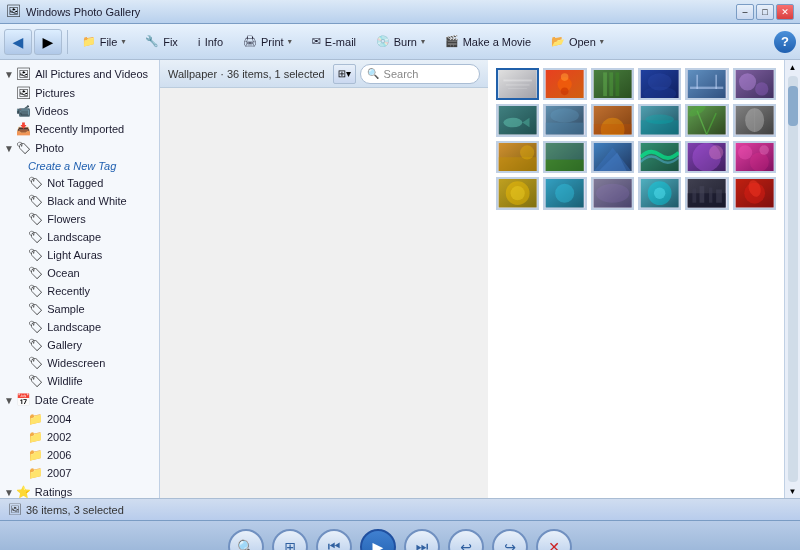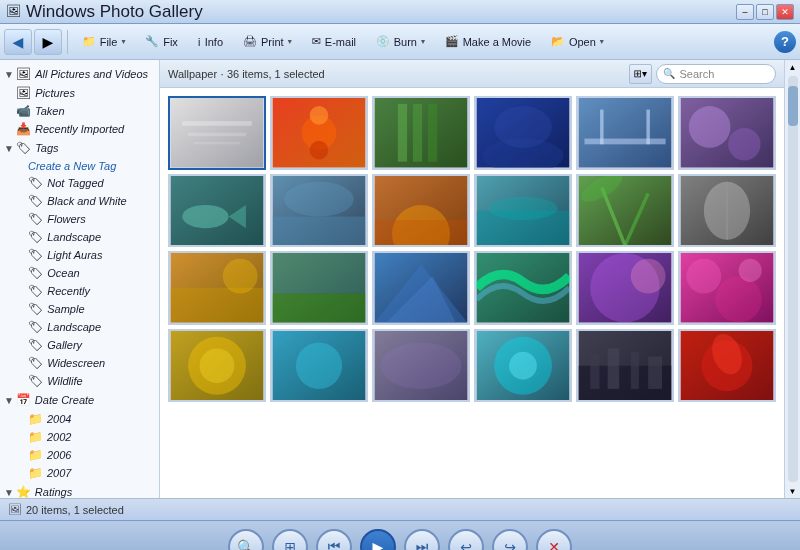--- a/index.html
+++ b/index.html
@@ -5,21 +5,21 @@
     * { margin: 0; padding: 0; box-sizing: border-box; }
     body { width: 800px; height: 550px; overflow: hidden; font-family: 'Segoe UI', Tahoma, sans-serif; font-size: 12px; background: #f0f0f0; }
 
     
     .title-bar {
       background: linear-gradient(to bottom, #dce9f7, #b8d0ed);
       height: 24px; display: flex; align-items: center; padding: 0 6px;
       border-bottom: 1px solid #7a9cc4;
     }
     .title-bar-icon { width: 16px; height: 16px; margin-right: 4px; }
-    .title-bar-text { font-size: 17px; color: #1a1a2e; flex: 1; }
+    .title-bar-text { font-size: 11px; color: #1a1a2e; flex: 1; }
     .title-bar-controls { display: flex; gap: 2px; }
     .title-btn {
       width: 18px; height: 16px; border: 1px solid #7a9cc4; border-radius: 2px;
       background: linear-gradient(to bottom, #e8f0fa, #cad8f0);
       cursor: pointer; font-size: 9px; display: flex; align-items: center; justify-content: center;
     }
     .title-btn.close { background: linear-gradient(to bottom, #f87070, #d94040); color: white; }
 
     
     .toolbar {
@@ -55,29 +55,29 @@
       border-right: 1px solid #c0d0e4; overflow-y: auto; padding: 4px 0;
     }
     .sidebar::-webkit-scrollbar { width: 8px; }
     .sidebar::-webkit-scrollbar-track { background: #e8eef8; }
     .sidebar::-webkit-scrollbar-thumb { background: #a0b8d0; border-radius: 4px; }
     .sidebar-item {
       display: flex; align-items: center; padding: 2px 4px 2px 8px;
       cursor: pointer; white-space: nowrap; overflow: hidden;
     }
     .sidebar-icon { margin-right: 4px; font-size: 12px; }
-    .sidebar-label { font-size: 11px; color: #1a1a2e; font-style: italic; }
+    .sidebar-label { font-size: 11px; color: #1a1a2e; }
     .sidebar-group { display: flex; align-items: center; padding: 3px 4px; cursor: pointer; }
     .sidebar-group-icon { margin-right: 2px; font-size: 10px; color: #555; }
     .indent1 { padding-left: 16px; }
     .indent2 { padding-left: 28px; }
     .create-tag { color: #2060b0; font-style: italic; }
 
     
-    .content-area { flex: 1; display: flex; flex-direction: column; overflow: hidden; }
+    .content-area { flex: 1; display: flex; flex-direction: row; overflow: hidden; }
     .content-header {
       background: linear-gradient(to bottom, #e8f0f8, #d0dff0);
       height: 28px; display: flex; align-items: center; padding: 0 8px;
       border-bottom: 1px solid #bcd; gap: 8px;
     }
     .content-title { font-size: 11px; color: #333; }
     .view-controls { margin-left: auto; display: flex; align-items: center; gap: 4px; }
     .view-btn {
       height: 20px; border: 1px solid #aabdd4; border-radius: 2px;
       background: linear-gradient(to bottom, #e8f0fa, #cad8f0);
@@ -202,31 +202,31 @@
       <span class="sidebar-group-icon">▼</span>
       <span class="sidebar-icon">🖼</span>
       <span class="sidebar-label">All Pictures and Videos</span>
     </div>
     <div class="sidebar-item indent1">
       <span class="sidebar-icon">🖼</span>
       <span class="sidebar-label">Pictures</span>
     </div>
     <div class="sidebar-item indent1">
       <span class="sidebar-icon">📹</span>
-      <span class="sidebar-label">Taken</span>
+      <span class="sidebar-label">Videos</span>
     </div>
     <div class="sidebar-item indent1">
       <span class="sidebar-icon">📥</span>
       <span class="sidebar-label">Recently Imported</span>
     </div>
 
     <div class="sidebar-group sidebar-item">
       <span class="sidebar-group-icon">▼</span>
       <span class="sidebar-icon">🏷</span>
-      <span class="sidebar-label">Tags</span>
+      <span class="sidebar-label">Photo</span>
     </div>
     <div class="sidebar-item indent2">
       <span class="sidebar-label create-tag">Create a New Tag</span>
     </div>
     <div class="sidebar-item indent2">
       <span class="sidebar-icon">🏷</span>
       <span class="sidebar-label">Not Tagged</span>
     </div>
     <div class="sidebar-item indent2">
       <span class="sidebar-icon">🏷</span>
@@ -649,21 +649,21 @@
     <div class="scroll-arrow">▲</div>
     <div class="scroll-track">
       <div class="scroll-thumb"></div>
     </div>
     <div class="scroll-arrow">▼</div>
   </div>
 </div>
 
 <div class="status-bar">
   <span class="status-icon">🖼</span>
-  <span>20 items, 1 selected</span>
+  <span>36 items, 3 selected</span>
 </div>
 
 <div class="bottom-toolbar">
   <button class="bottom-btn" title="Search">
     <span>🔍</span>
   </button>
   <button class="bottom-btn" title="Thumbnails">
     <span>⊞</span>
   </button>
   <button class="bottom-btn" title="Previous">

